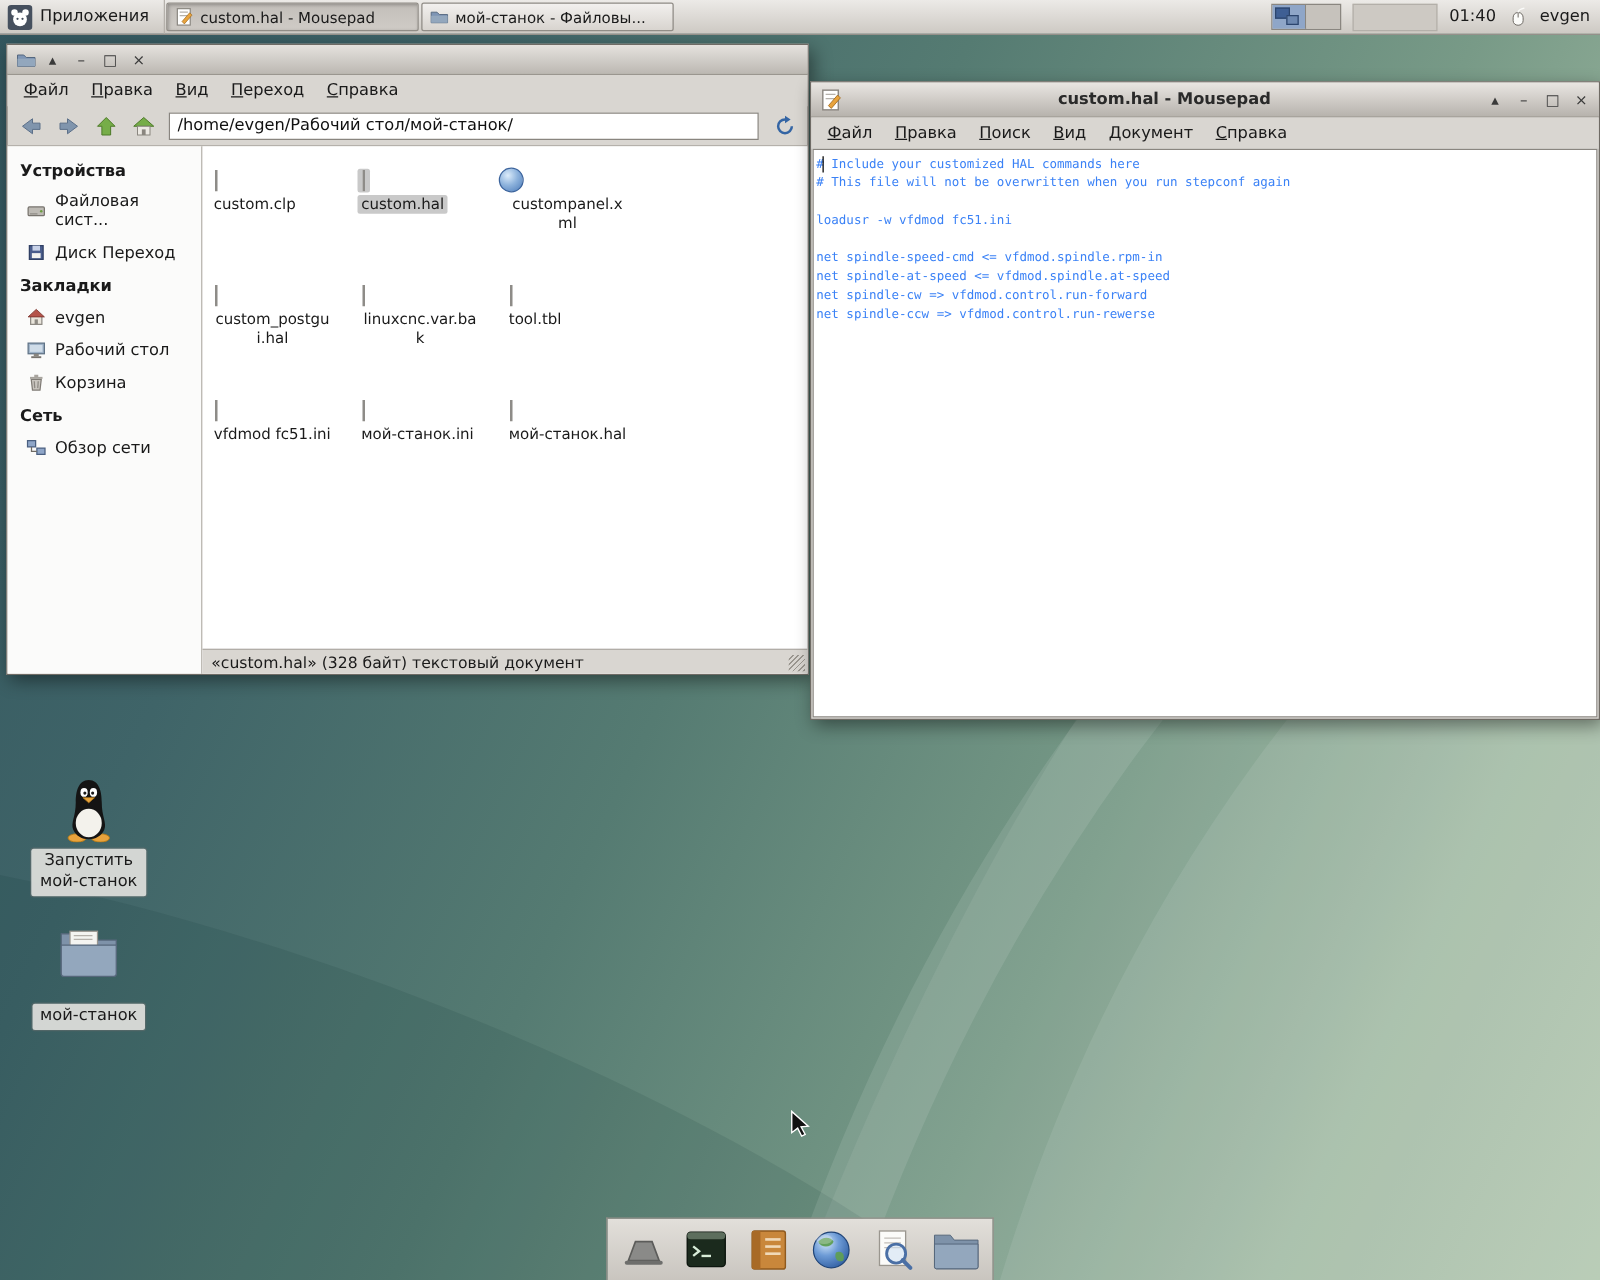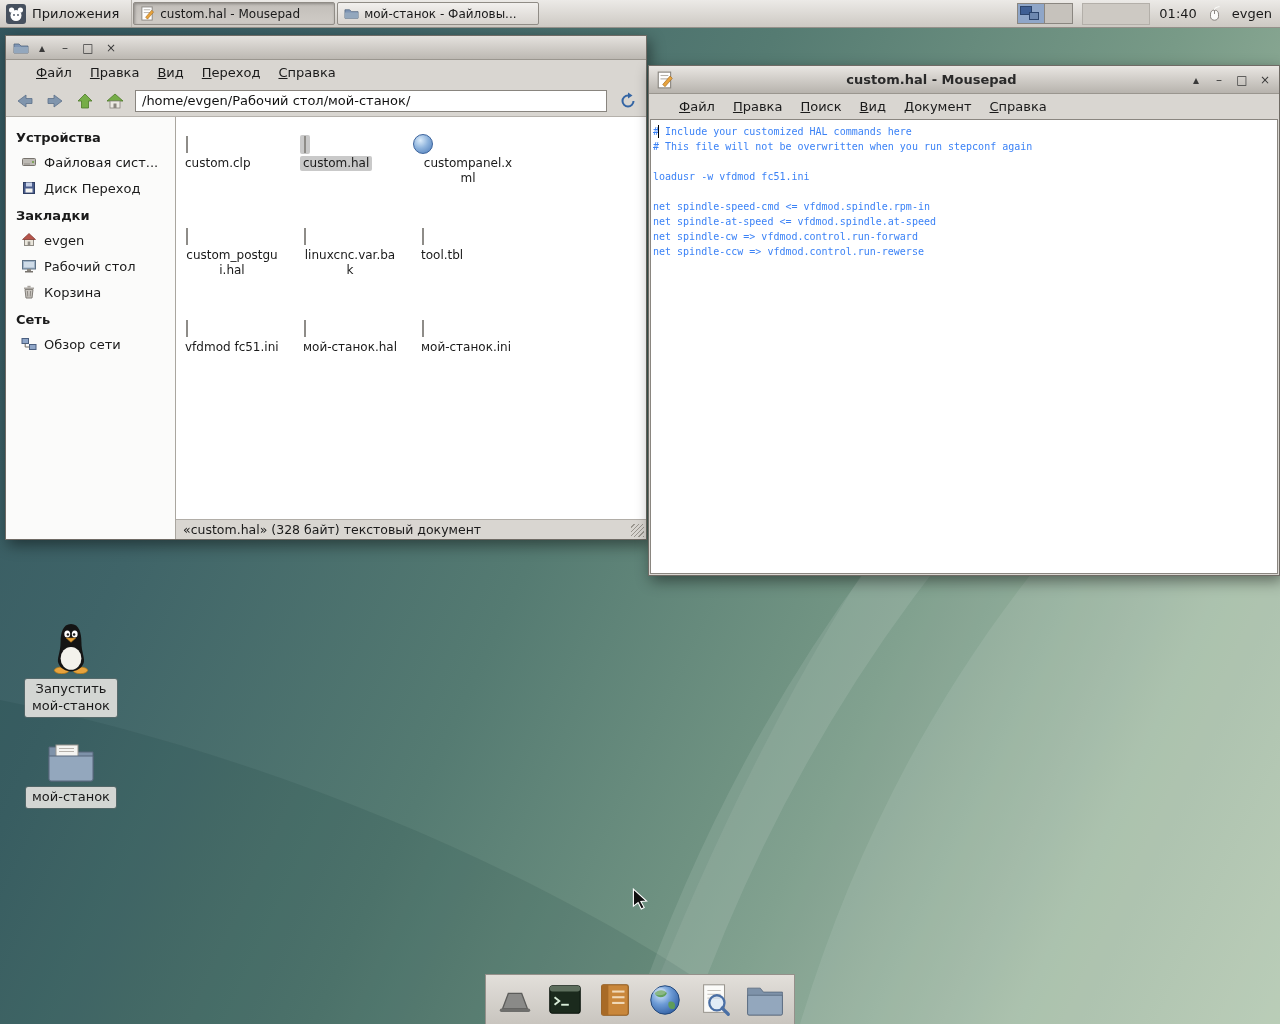--- a/index.html
+++ b/index.html
@@ -39,34 +39,34 @@
     box-shadow:3px 5px 14px rgba(0,0,0,.45); display:flex; flex-direction:column; }
   #fm-window { left:5px; top:35px; width:642px; height:505px; z-index:5; }
   #mp-window { left:648px; top:65px; width:632px; height:511px; z-index:6; }
   .titlebar { height:24px; flex:none; background:linear-gradient(#e5e2de,#bcb8b2);
     border-bottom:1px solid #9a968f; display:flex; align-items:center; padding:0 7px; gap:6px; }
   #mp-window .titlebar { height:28px; background:linear-gradient(#e9e6e2,#b7b3ad); }
   .tb-title { flex:1; text-align:center; font-weight:bold; font-size:13px; color:#2a2a2a;
     white-space:nowrap; overflow:hidden; }
   .tb-btns { display:flex; gap:9px; font-size:12px; color:#3a3a3a; }
   .tbb { width:14px; text-align:center; line-height:14px; }
-  .menubar { display:flex; gap:2px; padding:2px 22px; flex:none; background:#d9d6d1; }
+  .menubar { display:flex; gap:2px; padding:2px 5px; flex:none; background:#d9d6d1; }
   .menu-item { display:inline-block; padding:3px 8px; }
   .menu-item::first-letter { text-decoration:underline; }
 
   
   .toolbar { display:flex; align-items:center; gap:3px; padding:3px 5px; flex:none;
     border-bottom:1px solid #b5b1ab; }
   .tool-btn { width:27px; height:25px; display:flex; align-items:center; justify-content:center;
     border-radius:3px; }
   .path-entry { flex:1; height:22px; margin:0 4px; border:1px solid #89857f; background:#fff;
     font-size:13px; padding:0 6px; font-family:inherit; color:#111; }
 
   .fm-body { flex:1; display:flex; min-height:0; }
-  .sidebar { width:170px; flex:none; background:#fbfbfa; border-right:1px solid #aaa69f;
+  .sidebar { width:156px; flex:none; background:#fbfbfa; border-right:1px solid #aaa69f;
     padding:6px 0; overflow:hidden; }
   .sb-header { font-weight:bold; padding:7px 10px 4px; }
   .sb-item { display:flex; align-items:center; gap:7px; padding:5px 8px 5px 15px; }
   .sb-ic { width:16px; height:16px; flex:none; display:inline-flex; }
   .fm-main-col { flex:1; display:flex; flex-direction:column; background:#fff; min-width:0; }
   .files-grid { flex:1; display:grid; grid-template-columns:repeat(3,118px); grid-auto-rows:92px;
     padding:18px 6px 0; align-content:start; overflow:hidden; }
   .file-item { display:flex; flex-direction:column; align-items:flex-start; }
   .icon-chip { padding:2px 4px; border-radius:2px; position:relative; }
   .file-item.selected .icon-chip, .file-item.selected .file-label { background:#c9c9c9; }
@@ -88,21 +88,21 @@
   .mp-text-wrap { flex:1; margin:0 1px 1px; border:1px solid #8a8680; background:#fff;
     position:relative; overflow:hidden; }
   #mp-content { font-family:"DejaVu Sans Mono","Liberation Mono",monospace; font-size:10px;
     line-height:15px; padding:4px 2px; white-space:pre; color:#3b82f6; }
   .caret { position:absolute; left:7px; top:5px; width:1px; height:13px; background:#000; }
 
   
   .desk-icon { position:absolute; width:94px; display:flex; flex-direction:column;
     align-items:center; z-index:1; }
   #di-launch { left:24px; top:622px; }
-  #di-folder { left:24px; top:742px; }
+  #di-folder { left:24px; top:742px;gap:16px; }
   .di-label { margin-top:5px; background:rgba(223,223,219,.93); padding:2px 6px; font-size:13px;
     text-align:center; border-radius:2px; box-shadow:0 0 0 1px rgba(110,110,110,.45);
     line-height:1.3; max-width:92px; }
 
   
   #dock { position:absolute; left:50%; transform:translateX(-50%); bottom:0; width:310px;
     height:50px; z-index:8; background:linear-gradient(#e2dfda,#c9c5bf);
     border:1px solid #94908a; border-bottom:none;
     display:flex; align-items:center; justify-content:space-evenly; }
   .dock-item { width:42px; height:42px; display:flex; align-items:center; justify-content:center; }
@@ -336,26 +336,26 @@
             <span class="file-label">tool.tbl</span>
           </div>
 
           <div class="file-item">
             <span class="icon-chip"><span class="doc-icon"></span></span>
             <span class="file-label">vfdmod fc51.ini</span>
           </div>
 
           <div class="file-item">
             <span class="icon-chip"><span class="doc-icon"></span></span>
+            <span class="file-label">мой-станок.ini</span>
+          </div>
+
+          <div class="file-item">
+            <span class="icon-chip"><span class="doc-icon"></span></span>
             <span class="file-label">мой-станок.hal</span>
-          </div>
-
-          <div class="file-item">
-            <span class="icon-chip"><span class="doc-icon"></span></span>
-            <span class="file-label">мой-станок.ini</span>
           </div>
 
         </div>
         <div class="statusbar">
           <span>«custom.hal» (328 байт) текстовый документ</span>
           <span class="grip"></span>
         </div>
       </div>
     </div>
   </div>

